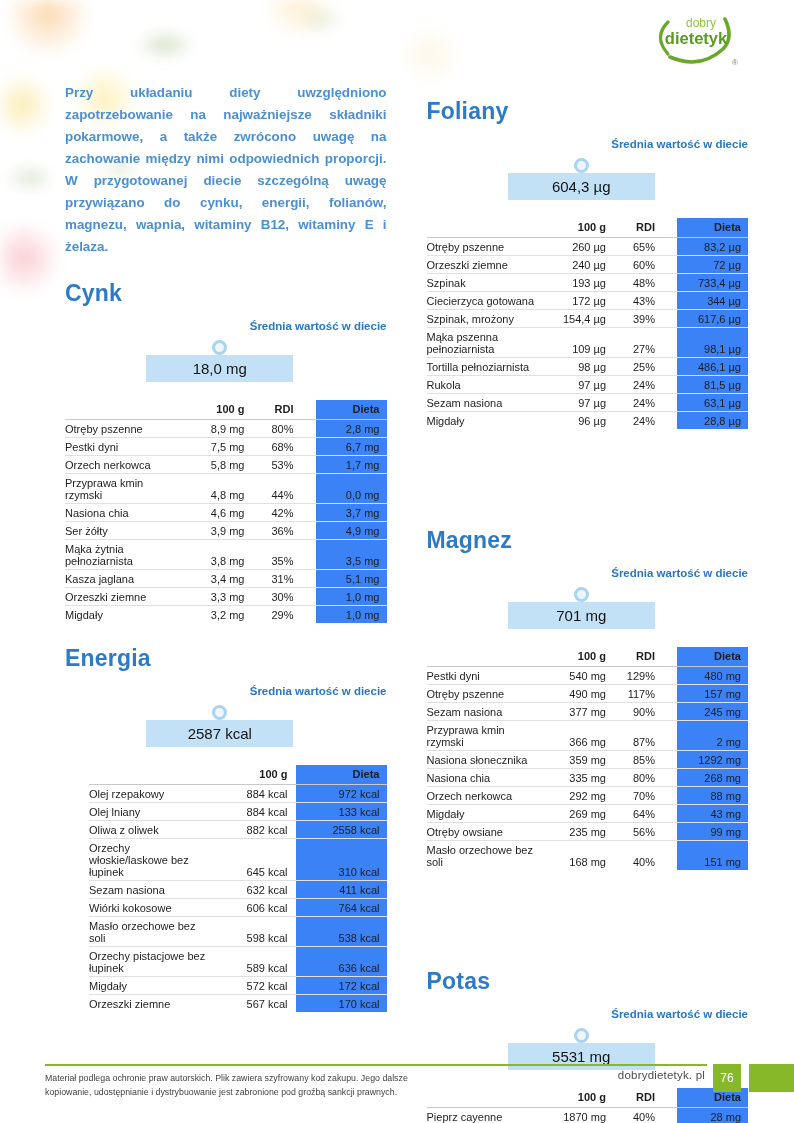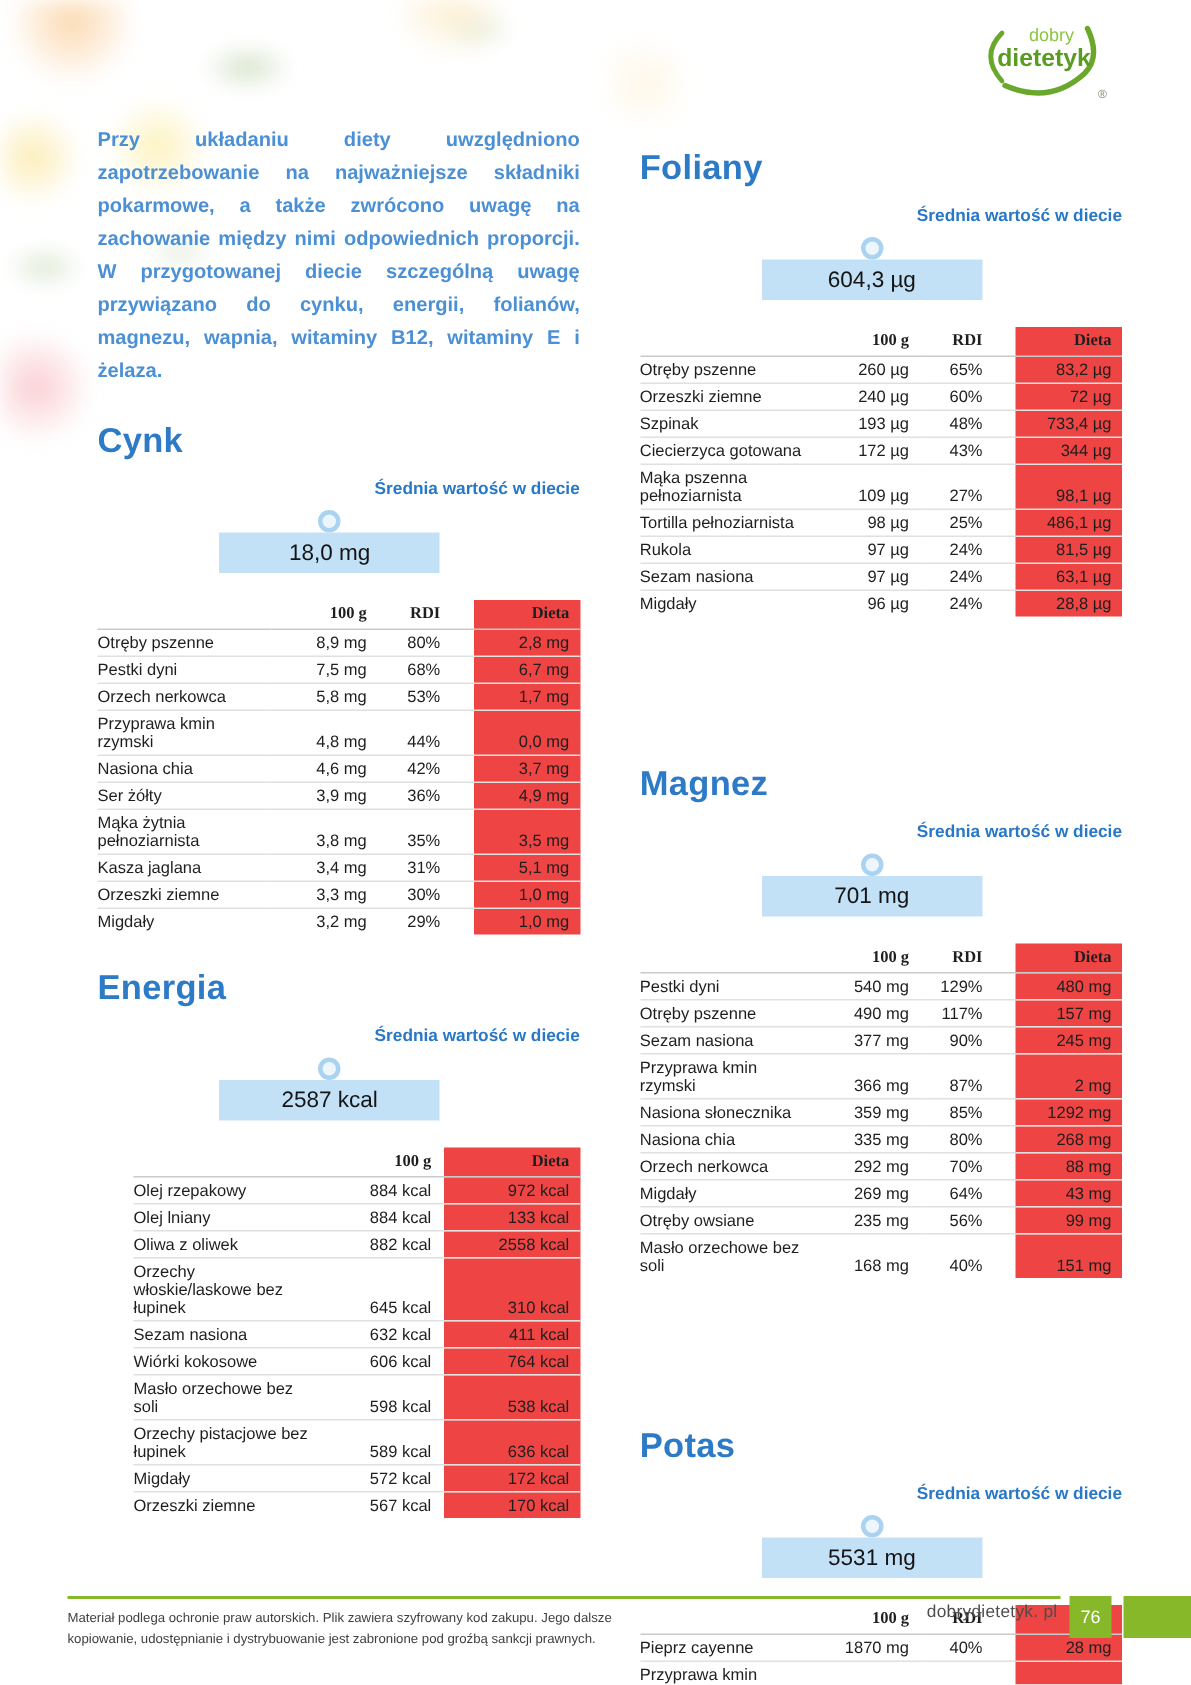--- a/index.html
+++ b/index.html
@@ -74,27 +74,27 @@
     width:100%;
     margin-top:18px;
     font-size:11px;color:#1e1e1e;
     table-layout:fixed;
   }
   table.cols-2{margin-left:24px;width:calc(100% - 24px);}
   thead th{
     font-weight:bold;text-align:right;
     padding:3px 0 4px 0;vertical-align:bottom;
   }
-  thead tr{border-bottom:1px solid #c9c9c9;font-family:Liberation Serif, serif;}
+  thead tr{border-bottom:1px solid #c9c9c9;}
   tbody tr + tr{border-top:1px solid #e0e0e0;}
   td{padding:2.5px 0;vertical-align:bottom;}
   .c-label{text-align:left;padding-right:6px;}
   .c-val  {width:64px;text-align:right;padding-right:9px;}
   .c-rdi  {width:40px;text-align:right;padding-right:22px;}
-  .c-dieta{width:64px;text-align:right;padding-right:7px;background:#ef4444;}
+  .c-dieta{width:64px;text-align:right;padding-right:7px;background:#3b82f6;}
   table.cols-2 .c-val  {width:70px;padding-right:8px;}
   table.cols-2 .c-dieta{width:84px;}
   
   .footer-line{position:absolute;left:45px;top:1064px;width:662px;height:2px;background:#87b829;}
   .footer-text{
     position:absolute;left:45px;top:1072px;width:394px;
     font-size:8.8px;line-height:1.55;color:#3f3f3f;
   }
   .footer-site{
     position:absolute;top:1069px;right:89px;
@@ -319,20 +319,26 @@
                   <td class="c-rdi">48%</td>
                   <td class="c-dieta">733,4 µg</td>
                 </tr>
                 <tr>
                   <td class="c-label">Ciecierzyca gotowana</td>
                   <td class="c-val">172 µg</td>
                   <td class="c-rdi">43%</td>
                   <td class="c-dieta">344 µg</td>
                 </tr>
                 <tr>
+                  <td class="c-label">Szpinak, mrożony</td>
+                  <td class="c-val">154,4 µg</td>
+                  <td class="c-rdi">39%</td>
+                  <td class="c-dieta">617,6 µg</td>
+                </tr>
+                <tr>
                   <td class="c-label">Mąka pszenna pełnoziarnista</td>
                   <td class="c-val">109 µg</td>
                   <td class="c-rdi">27%</td>
                   <td class="c-dieta">98,1 µg</td>
                 </tr>
                 <tr>
                   <td class="c-label">Tortilla pełnoziarnista</td>
                   <td class="c-val">98 µg</td>
                   <td class="c-rdi">25%</td>
                   <td class="c-dieta">486,1 µg</td>

